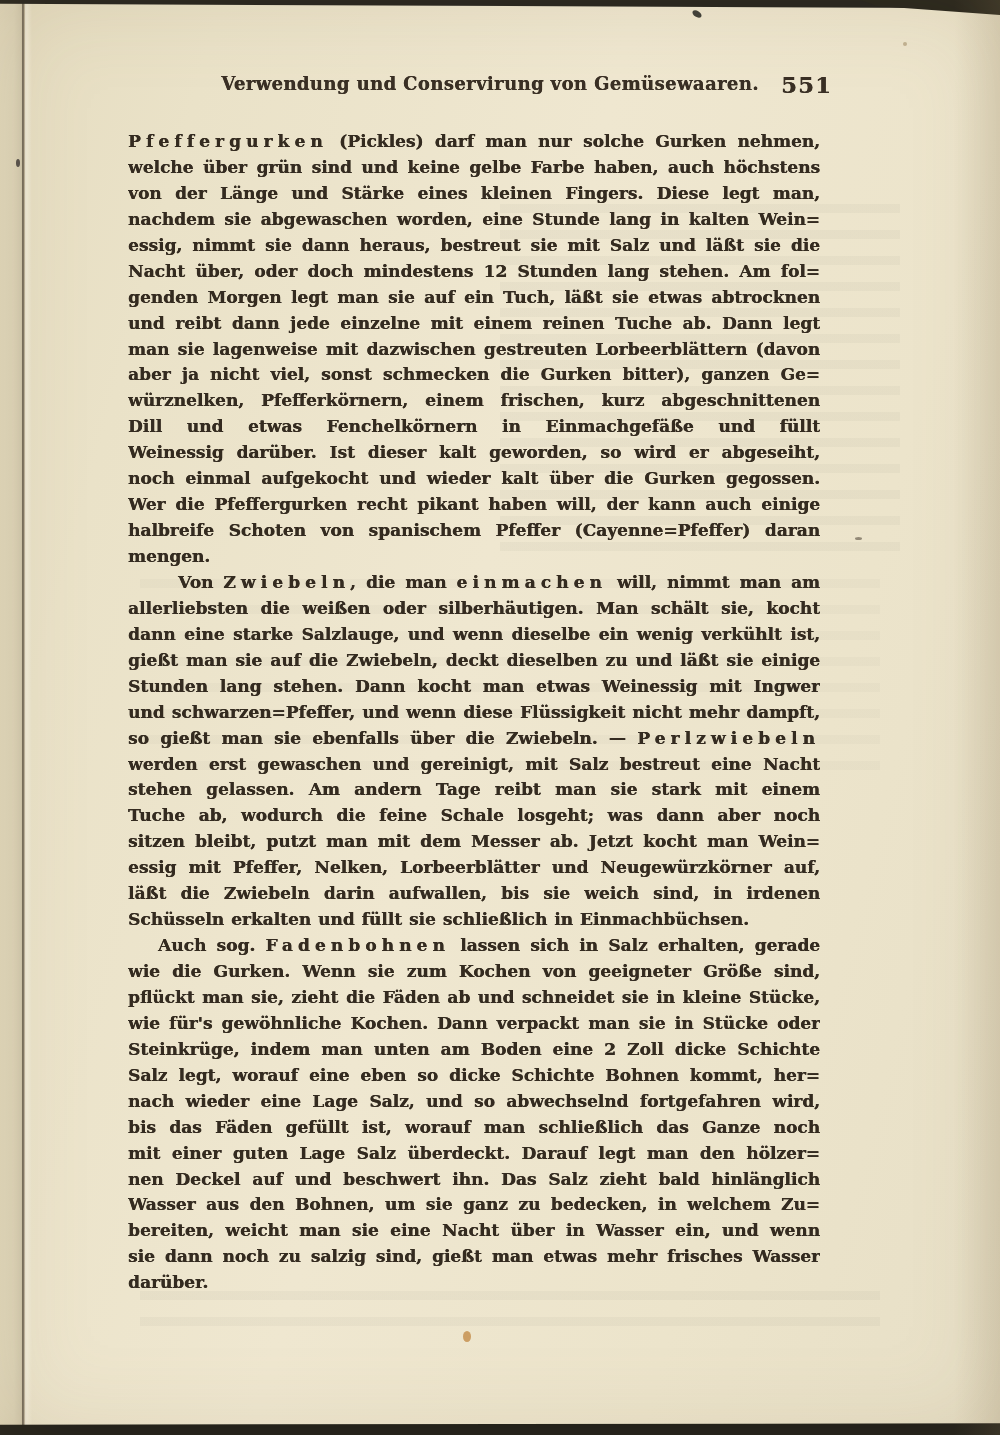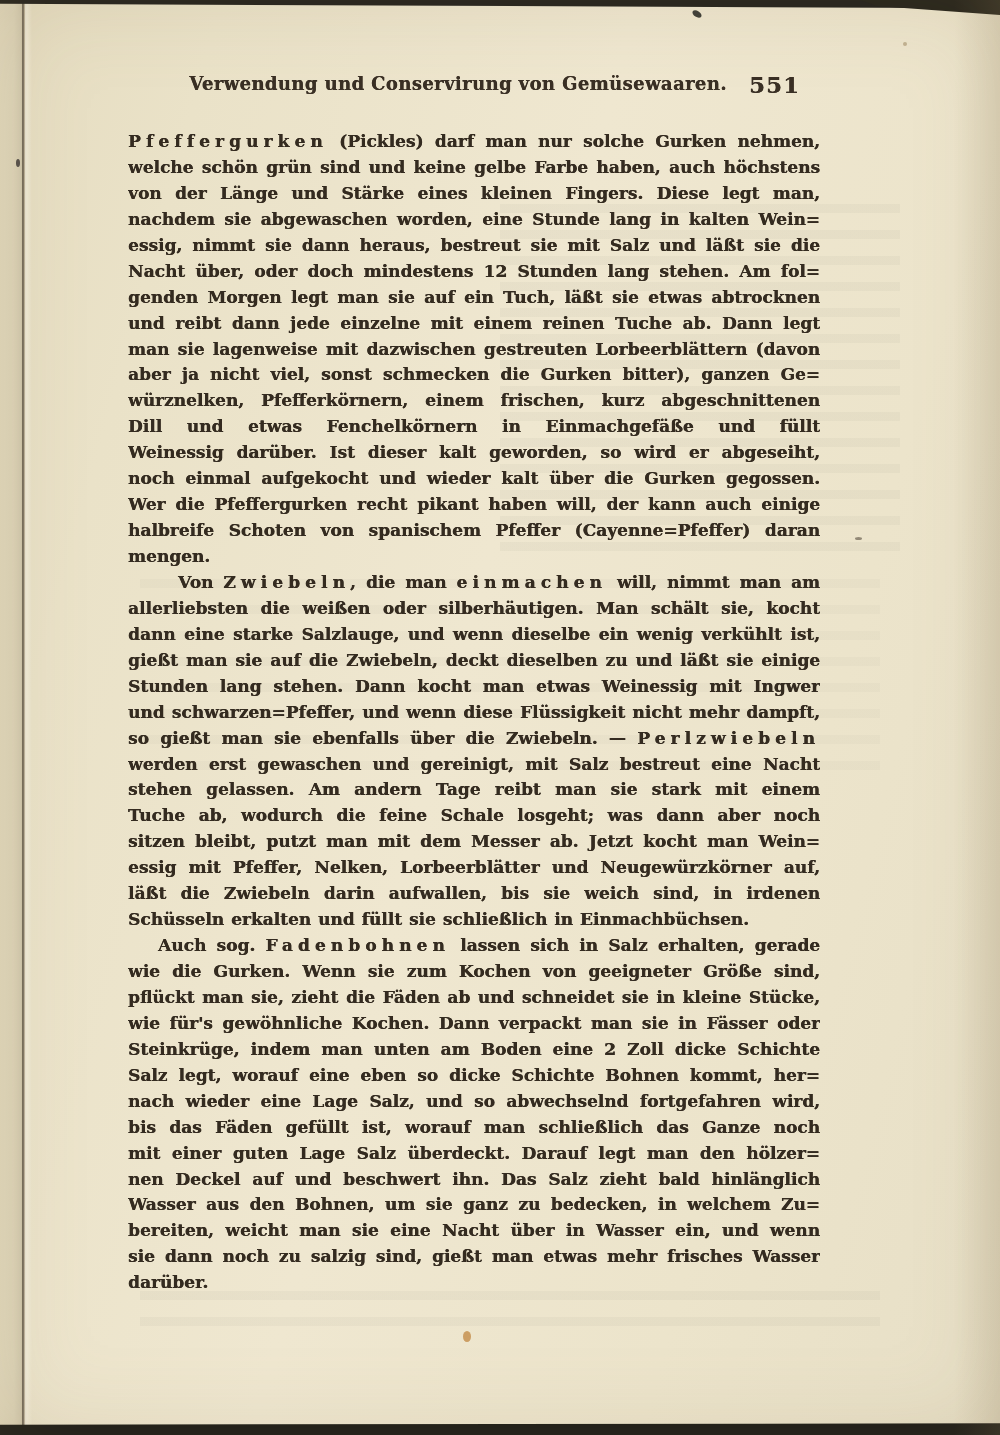--- a/index.html
+++ b/index.html
@@ -21,21 +21,21 @@
   
   .top-band{position:absolute;left:-6px;top:-9px;width:1012px;height:15px;
     background:#22201b;transform:rotate(.25deg);}
   .corner-wedge{position:absolute;right:0;top:0;width:140px;height:15px;background:#242219;
     clip-path:polygon(0 0,100% 0,100% 100%,12% 40%);}
   .bottom-band{position:absolute;left:-6px;top:1424px;width:1012px;height:14px;
     background:#1c1b16;transform:rotate(-.08deg);}
   .right-shadow{position:absolute;right:0;top:0;width:46px;height:100%;
     background:linear-gradient(90deg,rgba(130,112,78,0),rgba(130,112,78,.16));}
   
-  .header{position:absolute;left:112px;top:73px;width:692px;height:26px;
+  .header{position:absolute;left:144px;top:73px;width:692px;height:26px;
     color:#3a3025;font-weight:700;font-size:18px;}
   .running-title{display:block;text-align:center;letter-spacing:.4px;
     text-shadow:.3px 0 0 currentColor;}
   .page-number{position:absolute;right:4px;top:-2px;font-size:23px;letter-spacing:1px;
     text-shadow:.3px 0 0 currentColor;}
   
   .content{position:absolute;left:128px;top:129px;width:692px;
     color:#342b20;font-weight:700;font-size:17px;}
   .line{height:25.95px;line-height:25.9px;overflow:hidden;
     text-align:justify;text-align-last:justify;word-spacing:1px;
@@ -62,21 +62,21 @@
   <div class="ghost" style="left:140px;top:570px;width:740px;height:210px;opacity:.7;"></div>
   <div class="ghost" style="left:140px;top:1282px;width:740px;height:48px;"></div>
 
   <div class="header">
     <span class="running-title">Verwendung und Conservirung von Gemüsewaaren.</span>
     <span class="page-number">551</span>
   </div>
 
   <div class="content">
       <div class="line"><span class="sp">Pfeffergurken</span> (Pickles) darf man nur solche Gurken nehmen,</div>
-      <div class="line">welche schön grün sind und keine gelbe Farbe haben, auch höchstens</div>
+      <div class="line">welche über grün sind und keine gelbe Farbe haben, auch höchstens</div>
       <div class="line">von der Länge und Stärke eines kleinen Fingers. Diese legt man,</div>
       <div class="line">nachdem sie abgewaschen worden, eine Stunde lang in kalten Wein=</div>
       <div class="line">essig, nimmt sie dann heraus, bestreut sie mit Salz und läßt sie die</div>
       <div class="line">Nacht über, oder doch mindestens 12 Stunden lang stehen. Am fol=</div>
       <div class="line">genden Morgen legt man sie auf ein Tuch, läßt sie etwas abtrocknen</div>
       <div class="line">und reibt dann jede einzelne mit einem reinen Tuche ab. Dann legt</div>
       <div class="line">man sie lagenweise mit dazwischen gestreuten Lorbeerblättern (davon</div>
       <div class="line">aber ja nicht viel, sonst schmecken die Gurken bitter), ganzen Ge=</div>
       <div class="line">würznelken, Pfefferkörnern, einem frischen, kurz abgeschnittenen Büschel</div>
       <div class="line">Dill und etwas Fenchelkörnern in Einmachgefäße und füllt abgekochten</div>
@@ -95,21 +95,21 @@
       <div class="line">werden erst gewaschen und gereinigt, mit Salz bestreut eine Nacht</div>
       <div class="line">stehen gelassen. Am andern Tage reibt man sie stark mit einem</div>
       <div class="line">Tuche ab, wodurch die feine Schale losgeht; was dann aber noch</div>
       <div class="line">sitzen bleibt, putzt man mit dem Messer ab. Jetzt kocht man Wein=</div>
       <div class="line">essig mit Pfeffer, Nelken, Lorbeerblätter und Neugewürzkörner auf,</div>
       <div class="line">läßt die Zwiebeln darin aufwallen, bis sie weich sind, in irdenen</div>
       <div class="line end">Schüsseln erkalten und füllt sie schließlich in Einmachbüchsen.</div>
       <div class="line" style="padding-left: 30px;">Auch sog. <span class="sp">Fadenbohnen</span> lassen sich in Salz erhalten, gerade</div>
       <div class="line">wie die Gurken. Wenn sie zum Kochen von geeigneter Größe sind,</div>
       <div class="line">pflückt man sie, zieht die Fäden ab und schneidet sie in kleine Stücke,</div>
-      <div class="line">wie für's gewöhnliche Kochen. Dann verpackt man sie in Fässer oder</div>
+      <div class="line">wie für's gewöhnliche Kochen. Dann verpackt man sie in Stücke oder</div>
       <div class="line">Steinkrüge, indem man unten am Boden eine 2 Zoll dicke Schichte</div>
       <div class="line">Salz legt, worauf eine eben so dicke Schichte Bohnen kommt, her=</div>
       <div class="line">nach wieder eine Lage Salz, und so abwechselnd fortgefahren wird,</div>
       <div class="line">bis das Fäden gefüllt ist, worauf man schließlich das Ganze noch</div>
       <div class="line">mit einer guten Lage Salz überdeckt. Darauf legt man den hölzer=</div>
       <div class="line">nen Deckel auf und beschwert ihn. Das Salz zieht bald hinlänglich</div>
       <div class="line">Wasser aus den Bohnen, um sie ganz zu bedecken, in welchem Zu=</div>
       <div class="line">bereiten, weicht man sie eine Nacht über in Wasser ein, und wenn</div>
       <div class="line">sie dann noch zu salzig sind, gießt man etwas mehr frisches Wasser</div>
       <div class="line end">darüber.</div>

